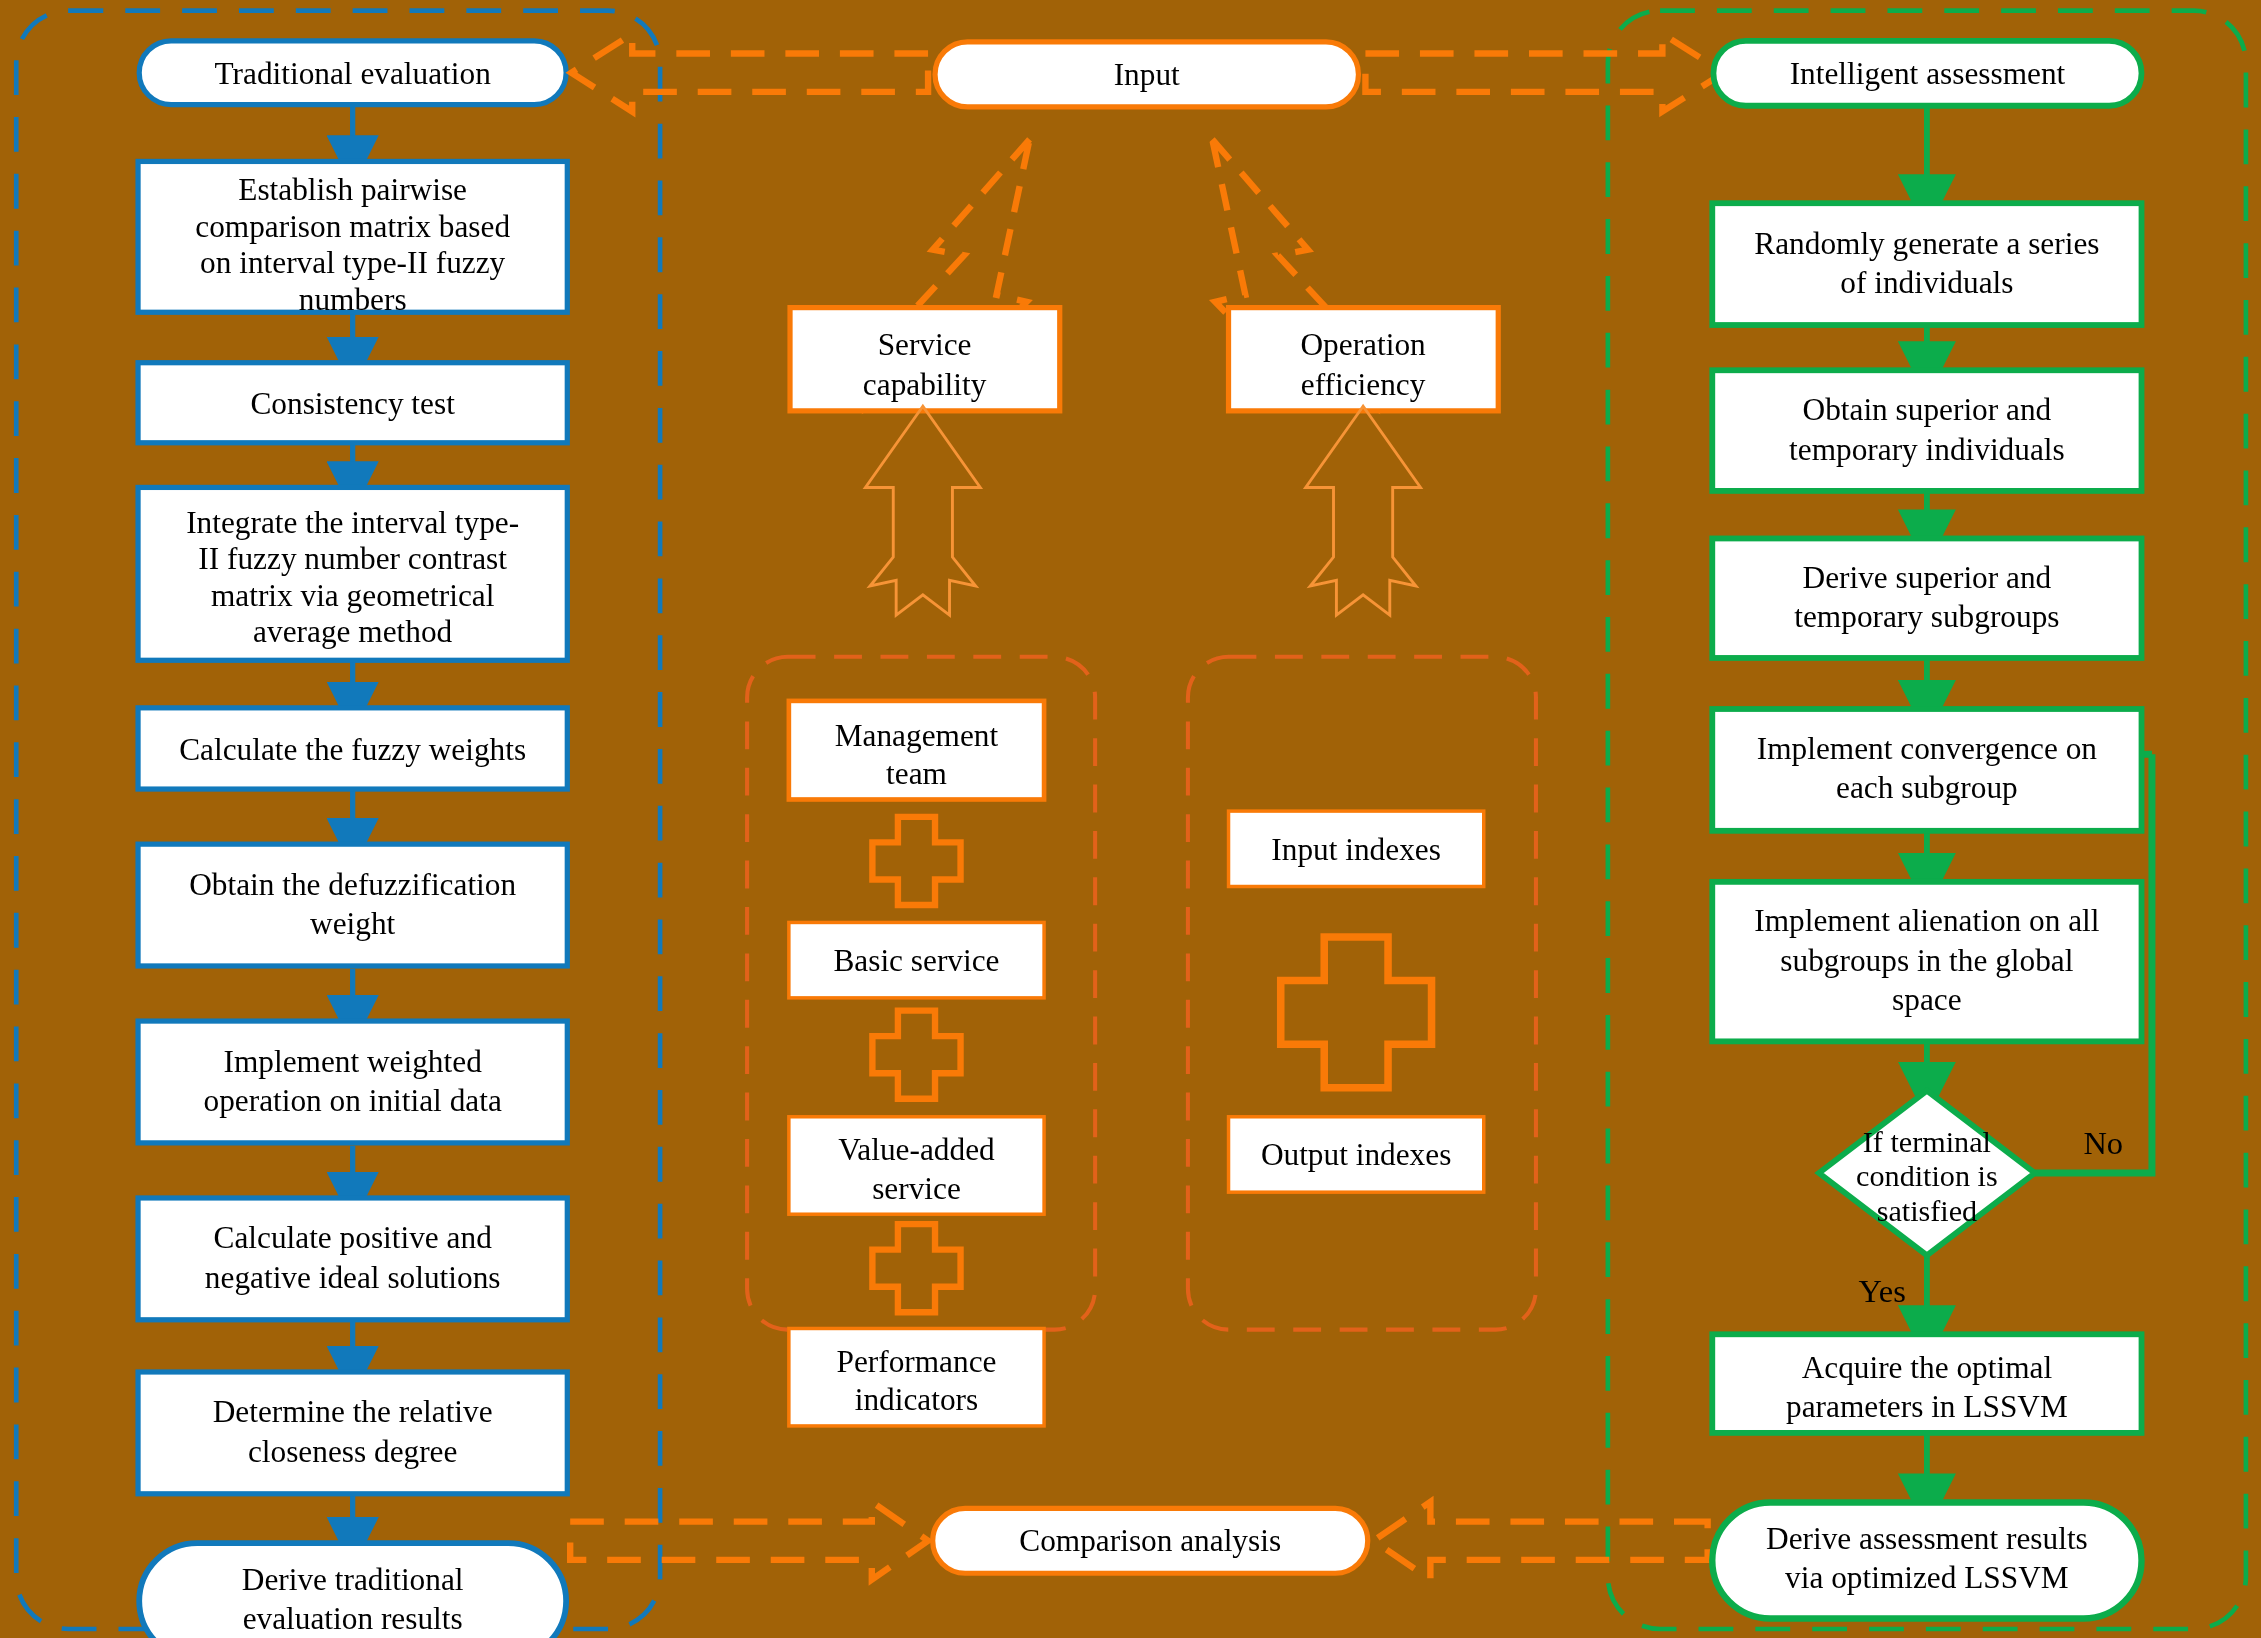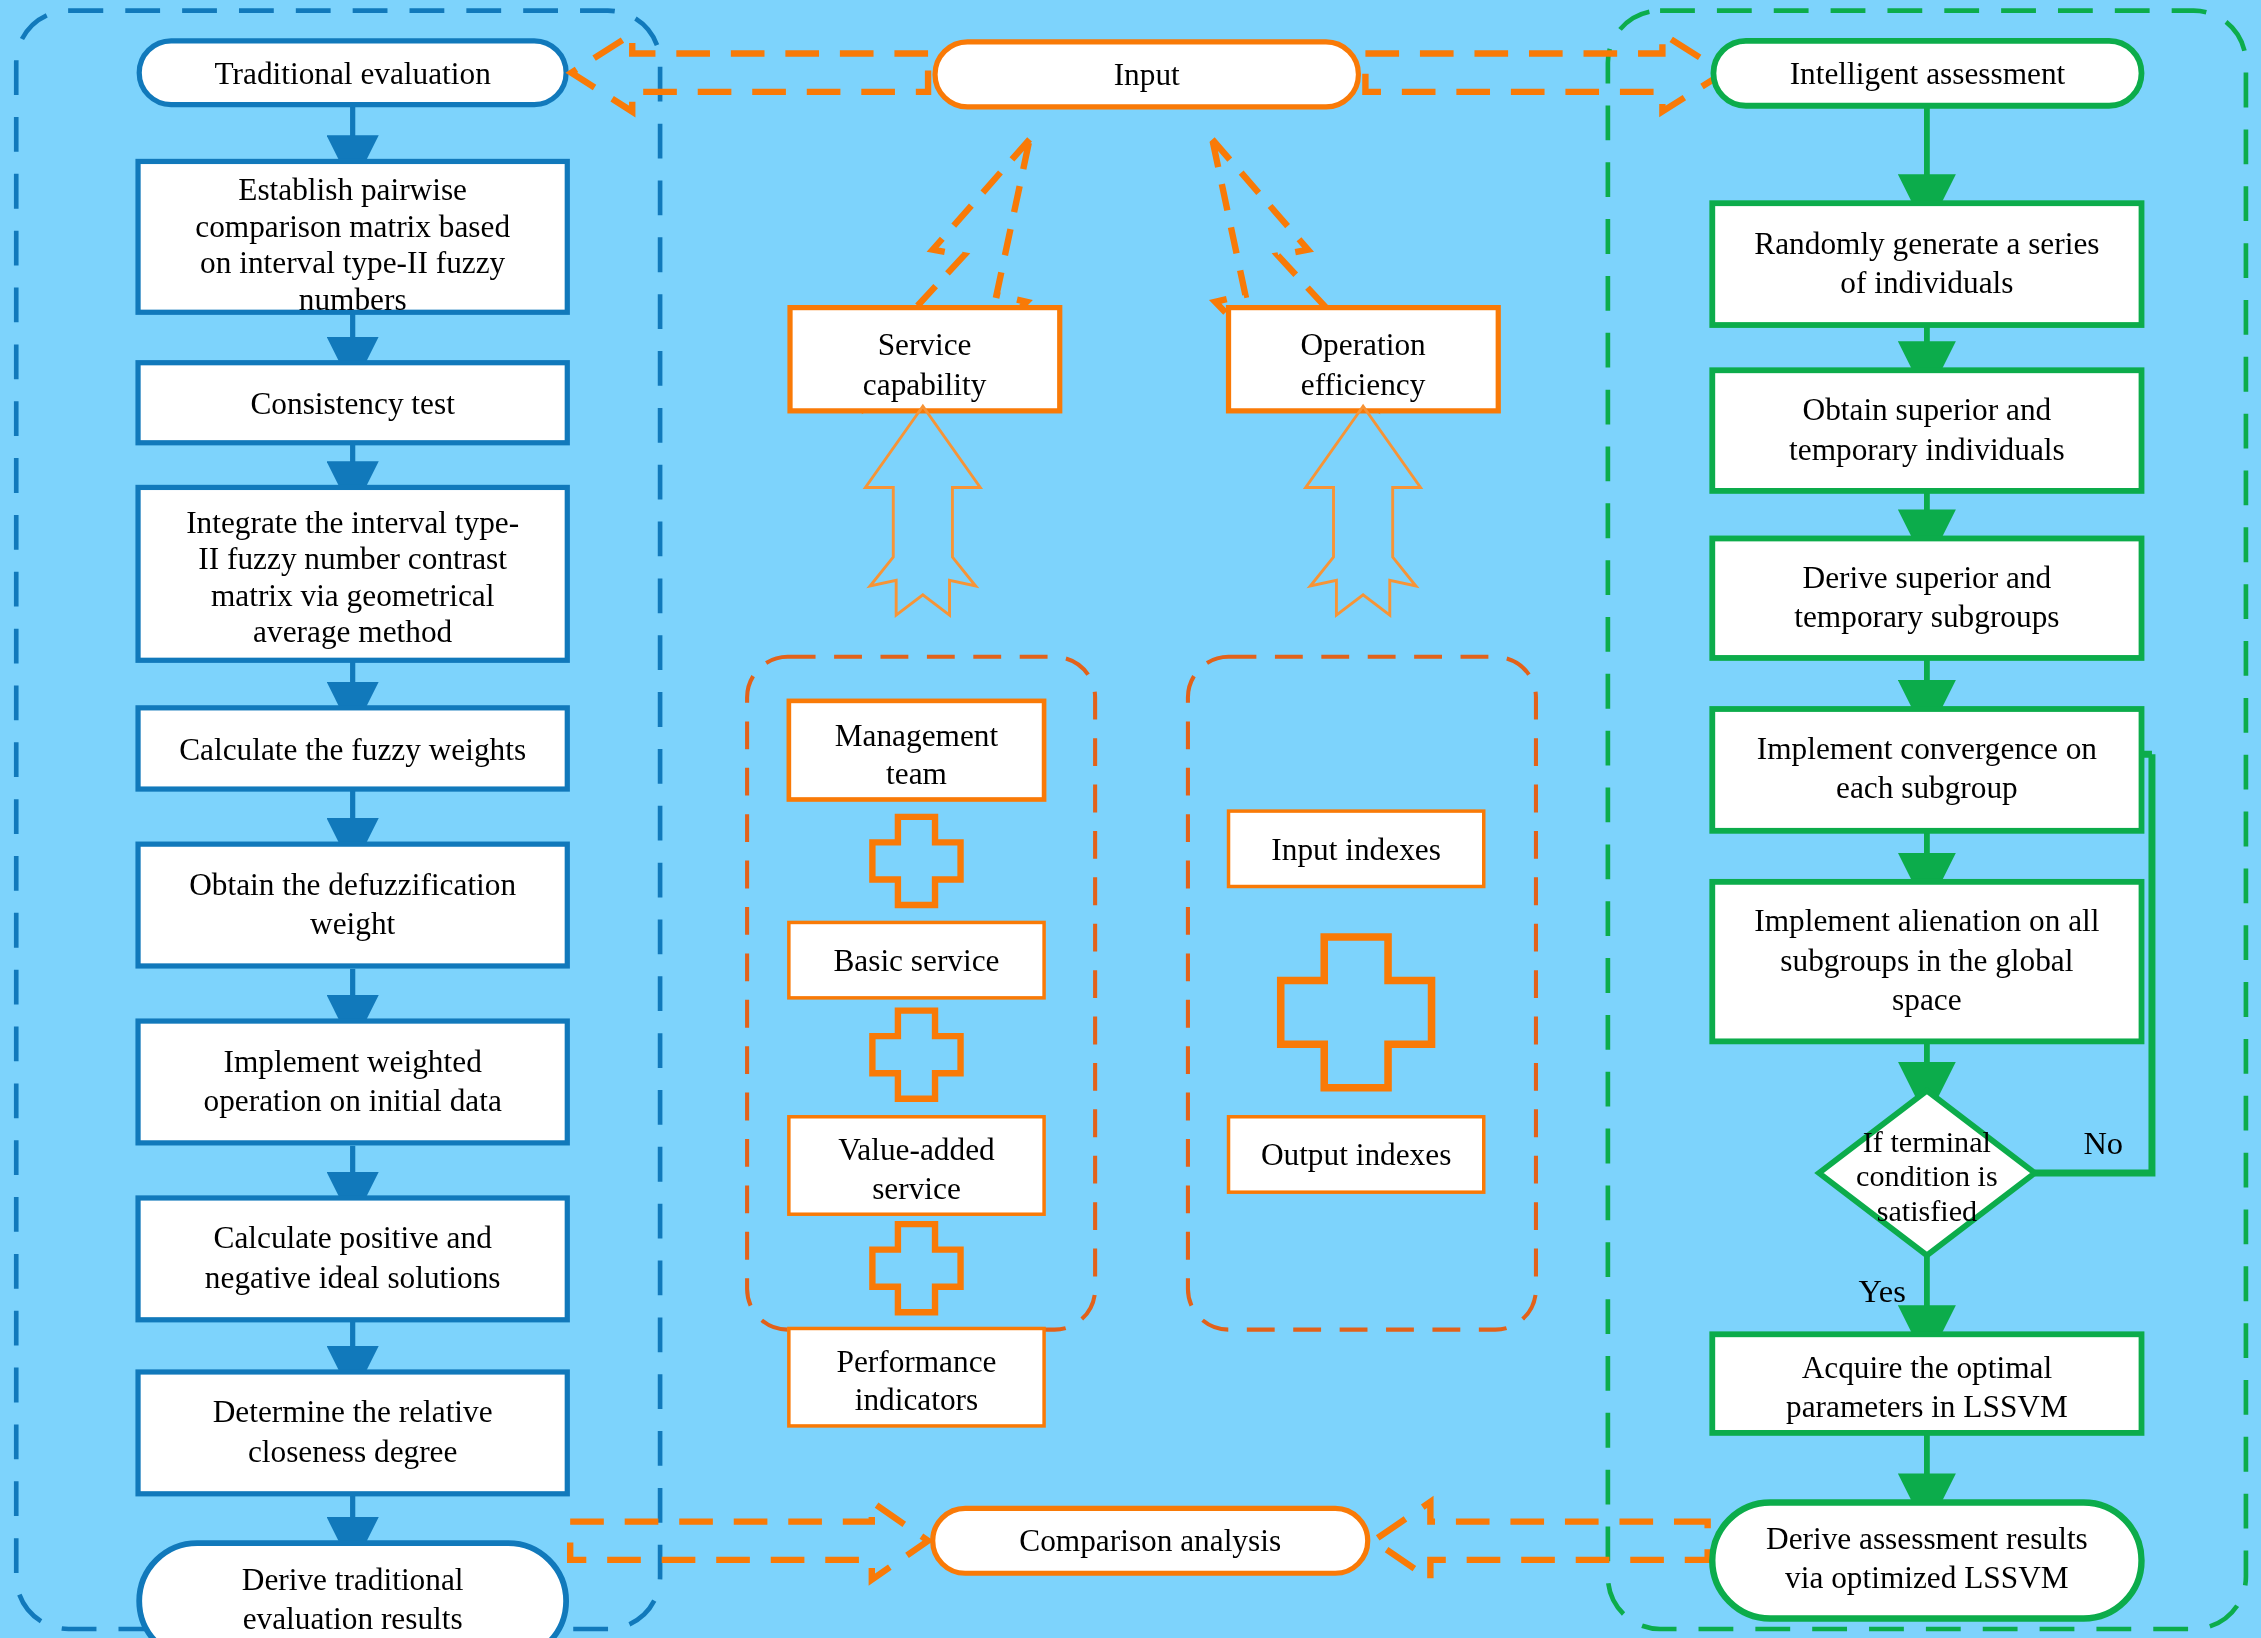--- a/index.html
+++ b/index.html
@@ -1,17 +1,17 @@
 <!DOCTYPE html>
 <html style="font-size:9.3px"><head>
 <meta charset="utf-8">
 <style>
   html,body{margin:0;padding:0;background:#ffffff;}
   body{font-family:"Liberation Serif", serif;}
-  #stage{position:relative;width:2261px;height:1639px;background:#7dd3fc;overflow:hidden;}
+  #stage{position:relative;width:2261px;height:1639px;background:#a16207;overflow:hidden;}
   svg#canvas{position:absolute;left:0;top:0;width:2261px;height:1639px;}
   .node-text{
     font-family:"Liberation Serif", serif;
     text-anchor:middle;
     fill:#000;
     font-size:54px;
   }
   .node-text.small{font-size:52px;}
   .lbl{font-family:"Liberation Serif", serif;font-size:56px;fill:#000;text-anchor:middle;}
 </style>

